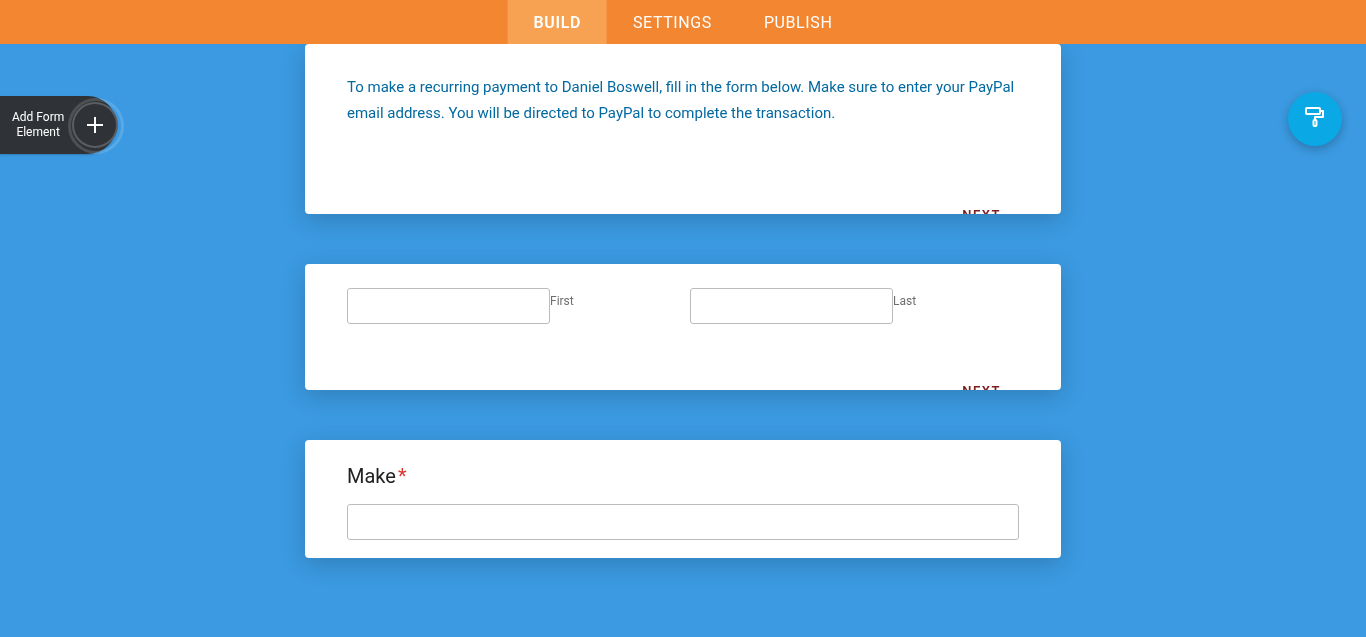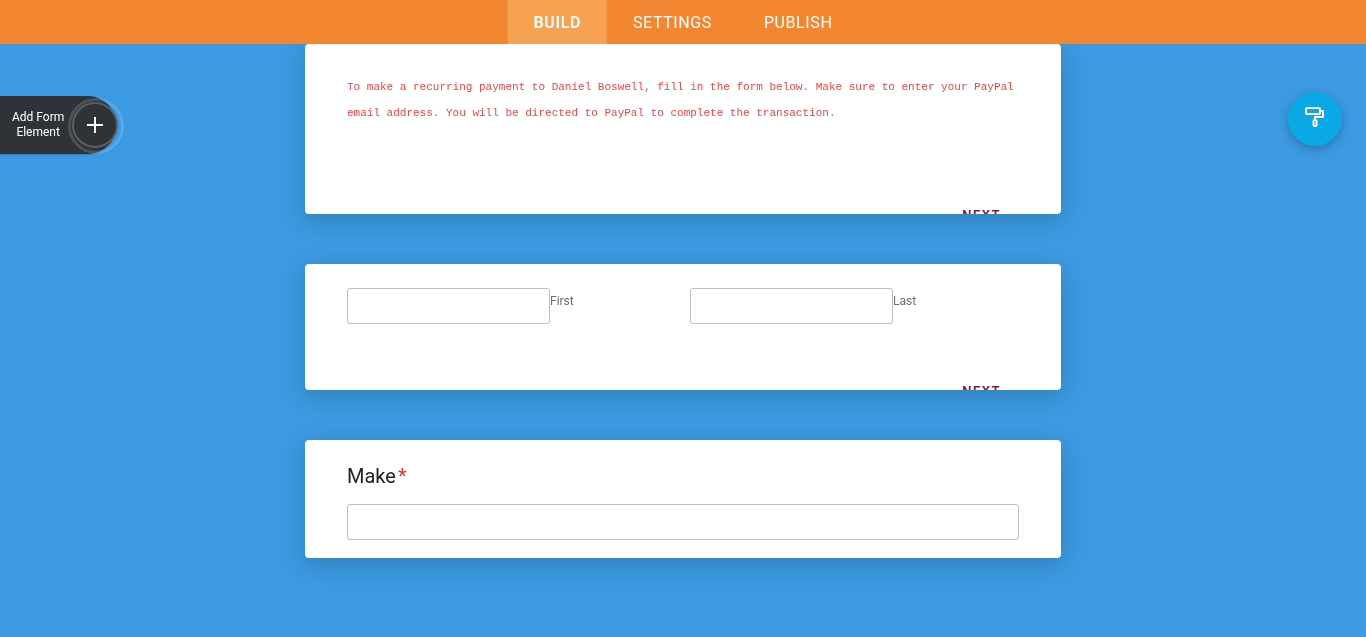--- a/index.html
+++ b/index.html
@@ -151,24 +151,23 @@
     background: #fff;
     border-radius: 4px;
     box-shadow: 0 6px 24px rgba(0,0,0,.18);
     overflow: hidden;
     margin-top: 50px;
   }
   .card:first-child { margin-top: 0; }
 
   .intro-text {
     padding: 30px 42px 40px 42px;
-    color: #ef4444;
-    font-size: 11px;
+    color: #0369a1;
+    font-size: 15px;
     line-height: 26px;
-    font-family: Liberation Mono, monospace;
   }
 
   .footer-bar {
     display: flex;
     height: 48px;
   }
   .footer-half {
     flex: 1;
     background: #8cc63f;
     display: flex;

